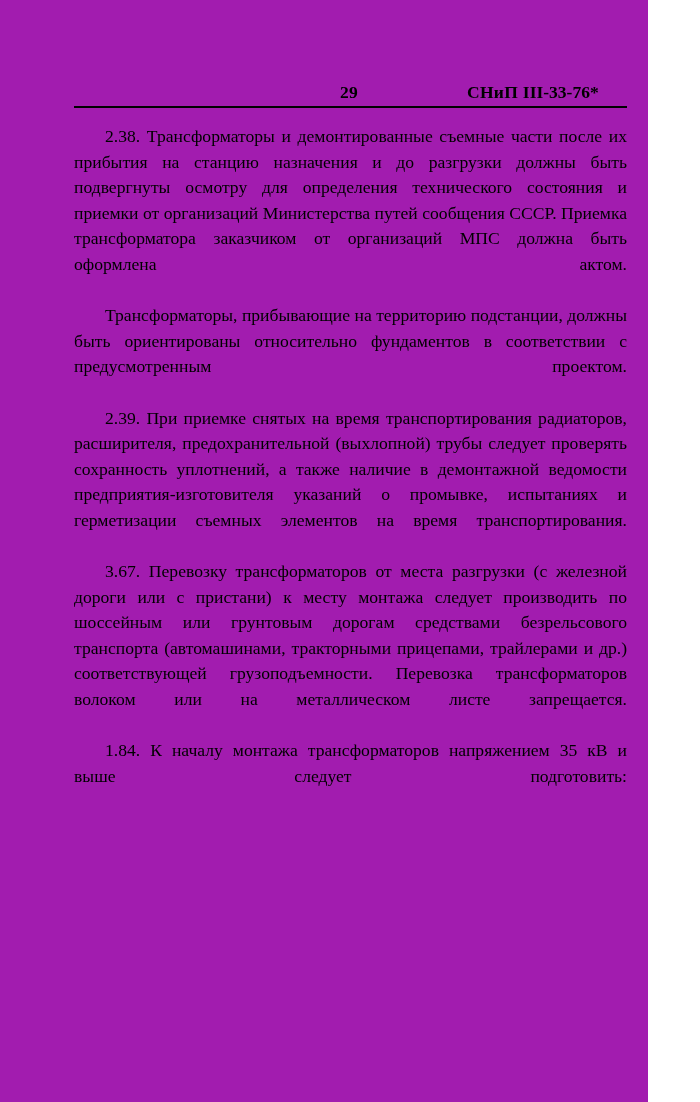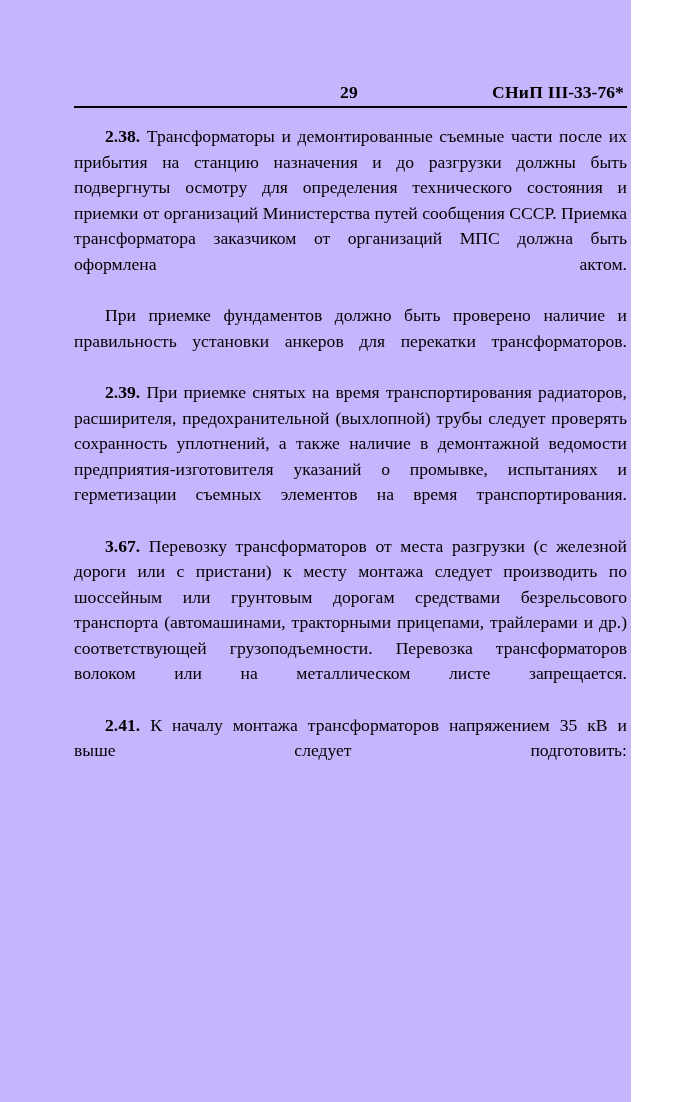--- a/index.html
+++ b/index.html
@@ -14,21 +14,22 @@
     color: #000000;
     position: relative;
     overflow: hidden;
   }
   .page {
     position: absolute;
     left: 0;
     top: 0;
     width: 631px;
     height: 1102px;
-    background: #c4b5fd;
+    background: #a21caf;
+    padding-left: 17px;
   }
   .header {
     position: absolute;
     left: 75px;
     top: 82px;
     width: 552px;
     display: flex;
     align-items: baseline;
     justify-content: flex-start;
     font-weight: bold;
@@ -37,21 +38,21 @@
   }
   .header .page-number {
     position: absolute;
     left: 265px;
     top: 0;
     font-size: 17.5px;
     font-weight: bold;
   }
   .header .doc-code {
     position: absolute;
-    left: 417px;
+    left: 392px;
     top: 0;
     font-size: 17.5px;
     font-weight: bold;
     letter-spacing: 0.3px;
     white-space: nowrap;
   }
   .header .doc-code .code-num {
     letter-spacing: 0px;
   }
   .rule {
@@ -73,21 +74,21 @@
     text-justify: inter-word;
     hyphens: manual;
   }
   .para {
     margin: 0;
     padding: 0;
     text-indent: 31px;
     text-align: justify;
   }
   .para b {
-    font-weight: bold;
+    font-weight: normal;
   }
   
   .para::after {
     content: "";
     display: inline-block;
     width: 100%;
   }
 </style>
 </head>
 <body>
@@ -99,20 +100,20 @@
     <span class="doc-code">
       <span>СНиП</span>
       <span class="code-num">III-33-76*</span>
     </span>
   </div>
 
   <div class="rule"></div>
 
   <div class="body-text">
     <p class="para"><b>2.38.</b><span> Трансформаторы и демонтированные съемные части после их прибытия на станцию назначения и до разгрузки должны быть подвергнуты осмотру для определения технического состояния и приемки от организаций Министерства путей сообщения СССР. Приемка трансформатора заказчиком от организаций МПС должна быть оформлена актом.</span></p>
-    <p class="para"><b></b><span>При приемке фундаментов должно быть проверено наличие и правильность установки анкеров для перекатки трансформаторов.</span></p>
+    <p class="para"><b></b><span>Трансформаторы, прибывающие на территорию подстанции, должны быть ориентированы относительно фундаментов в соответствии с предусмотренным проектом.</span></p>
     <p class="para"><b>2.39.</b><span> При приемке снятых на время транспортирования радиаторов, расширителя, предохранительной (выхлопной) трубы следует проверять сохранность уплотнений, а также наличие в демонтажной ведомости предприятия-изготовителя указаний о промывке, испытаниях и герметизации съемных элементов на время транспортирования.</span></p>
     <p class="para"><b>3.67.</b><span> Перевозку трансформаторов от места разгрузки (с железной дороги или с пристани) к месту монтажа следует производить по шоссейным или грунтовым дорогам средствами безрельсового транспорта (автомашинами, тракторными прицепами, трайлерами и др.) соответствующей грузоподъемности. Перевозка трансформаторов волоком или на металлическом листе запрещается.</span></p>
-    <p class="para"><b>2.41.</b><span> К началу монтажа трансформаторов напряжением 35 кВ и выше следует подготовить:</span></p>
+    <p class="para"><b>1.84.</b><span> К началу монтажа трансформаторов напряжением 35 кВ и выше следует подготовить:</span></p>
 
   </div>
 
 </div>
 
 </body></html>

